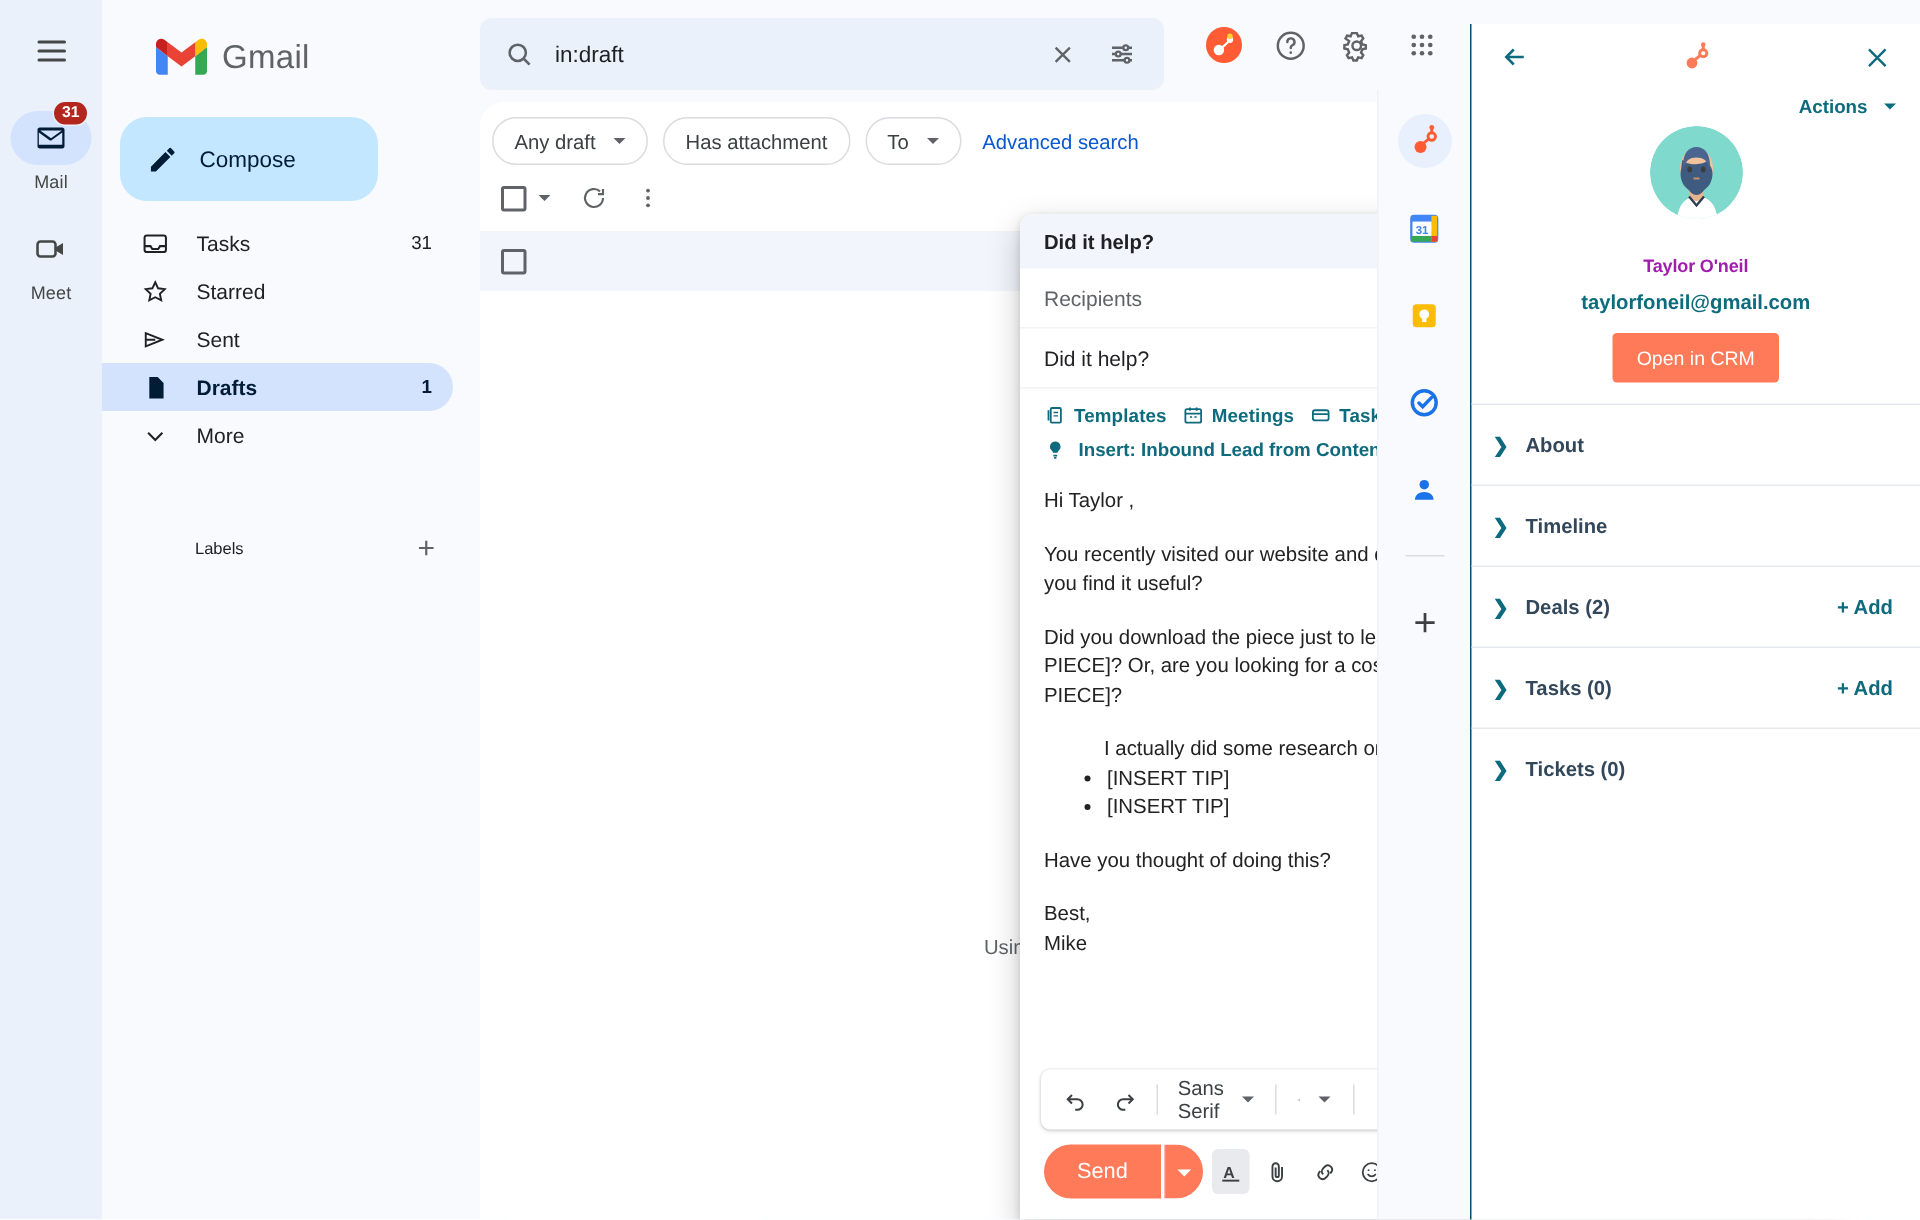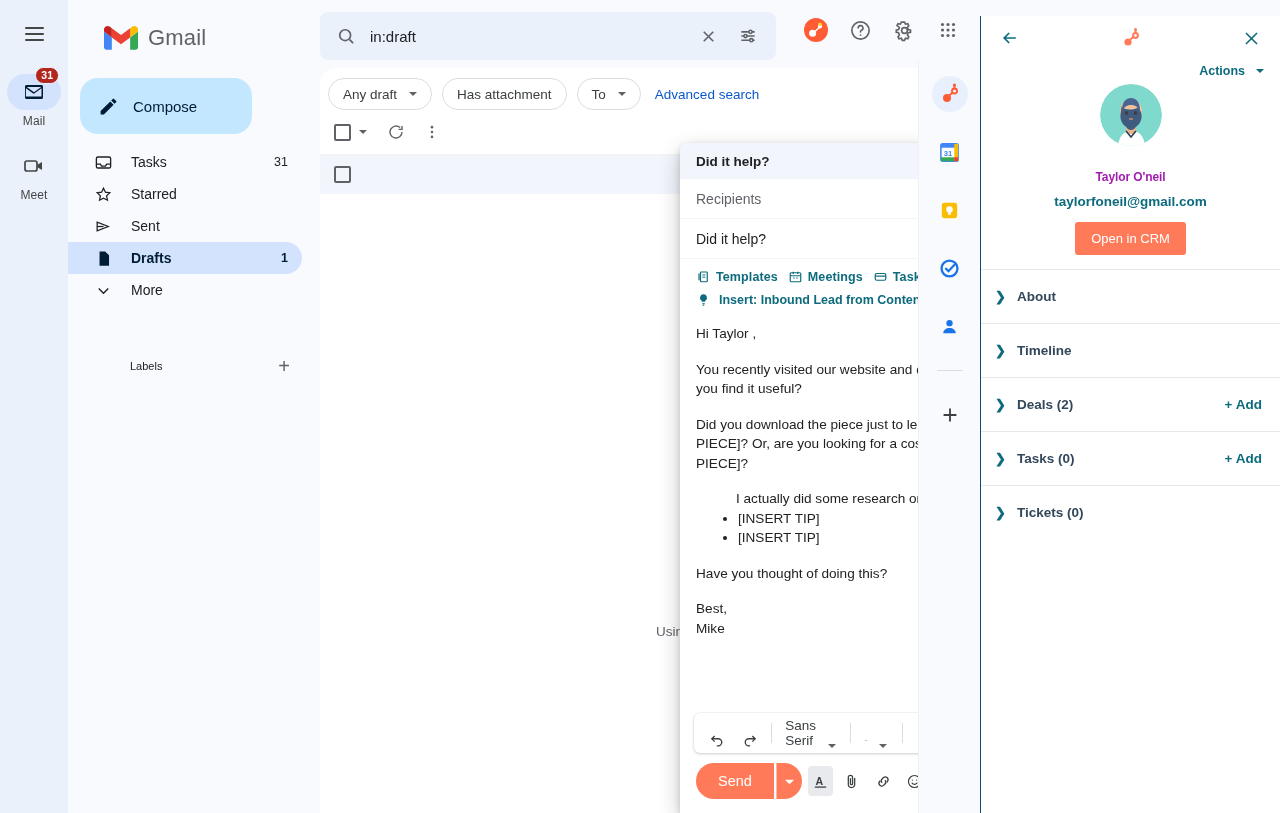--- a/index.html
+++ b/index.html
@@ -171,21 +171,21 @@
   .cw-body ul { margin: 0 0 16px 0; padding-left: 42px; }
   .cw-body li { margin: 0; }
 
   
   .fmt {
     margin: 0 14px 6px 14px; height: 40px;
     border-radius: 6px; background:#fff;
     box-shadow: 0 1px 3px rgba(0,0,0,.18), 0 0 0 1px rgba(0,0,0,.03);
     display:flex; align-items:center; padding: 0 8px; gap:2px;
   }
-  .fb { height:30px; min-width:30px; border-radius:4px; display:flex; align-items:flex-end; justify-content:center; cursor:pointer; color:#3c4043; font-size:14px; padding:0 4px;}
+  .fb { height:30px; min-width:30px; border-radius:4px; display:flex; align-items:center; justify-content:center; cursor:pointer; color:#3c4043; font-size:14px; padding:0 4px;}
   .fb.wide { padding: 0 8px; font-size:13.5px; gap:6px; }
   .sep { width:1px; height:20px; background:#dadce0; margin: 0 5px; }
 
   
   .sendrow { display:flex; align-items:center; padding: 4px 16px 14px 16px; gap:2px; }
   .send-btn {
     height:36px; background:#ff7a59; border:none; color:#fff;
     border-radius:18px 0 0 18px; padding: 0 22px; font-size:14.5px; cursor:pointer;
     font-family:"Liberation Sans", sans-serif;
   }

